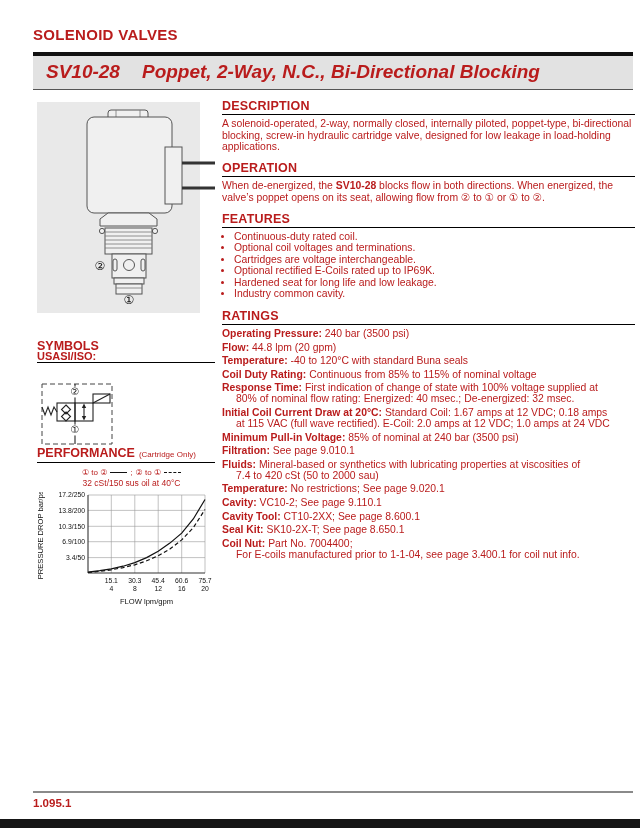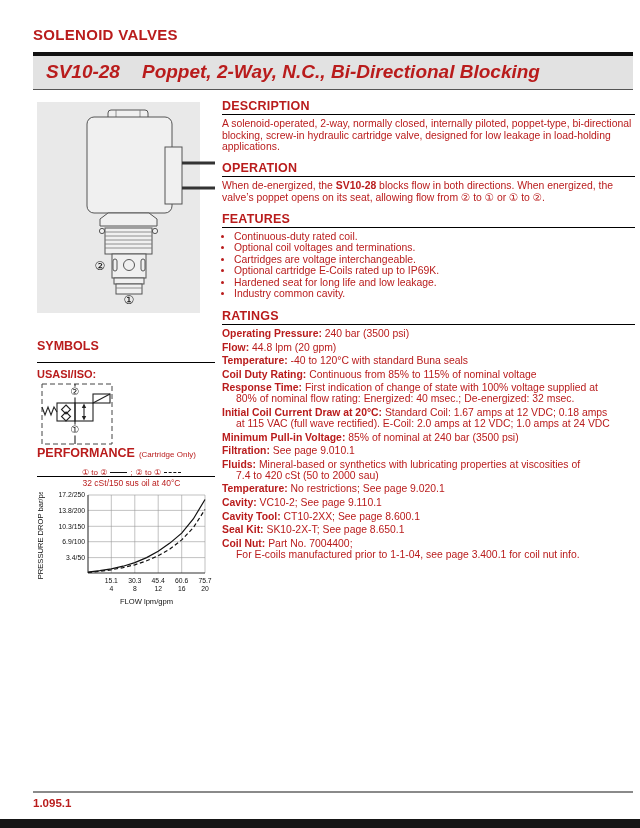--- a/index.html
+++ b/index.html
@@ -31,31 +31,31 @@
   
   .figure-svg{position:absolute;left:0;top:0;}
   .draw rect,.draw path,.draw circle{fill:#f0f0f0;stroke:#555;stroke-width:1;}
   .draw .thin{stroke:#777;stroke-width:.8;fill:none;}
   .draw .pin{stroke:#333;stroke-width:3;}
   .draw .open{fill:none;}
   .portnum2{font-size:12px;fill:#111;}
 
   .sym-h{position:absolute;left:3px;top:237px;width:178px;font-size:12.5px;font-weight:bold;
          border-bottom:1.3px solid #000;padding-bottom:9px;}
-  .sym-sub{position:absolute;left:3px;top:266px;font-size:11px;font-weight:bold;}
+  .sym-sub{position:absolute;left:3px;top:248px;font-size:11px;font-weight:bold;}
   .iso-svg{position:absolute;left:2px;top:280px;}
   .dashbox{fill:none;stroke:#444;stroke-width:1;stroke-dasharray:5 3;}
   .symbox{fill:none;stroke:#222;stroke-width:1.1;}
   .sym{fill:none;stroke:#222;stroke-width:1.1;}
   .symfill{fill:#222;stroke:none;}
   .mask{fill:#fff;stroke:none;}
   .portnum{font-size:10px;fill:#111;}
 
   .perf-h{position:absolute;left:3px;top:344px;width:178px;border-bottom:1.3px solid #000;
-          padding-bottom:16px;display:flex;align-items:baseline;gap:4px;}
+          padding-bottom:2px;display:flex;align-items:baseline;gap:4px;}
   .perf-h .main{font-size:12.5px;font-weight:bold;}
   .perf-h .qual{font-size:8px;}
   .legend{position:absolute;left:0px;top:366px;width:195px;text-align:center;}
   .leg-row{display:flex;justify-content:center;align-items:center;gap:3px;font-size:8px;}
   .leg-line{display:inline-block;width:17px;border-top:1.1px solid #111;height:0;}
   .leg-line.dash{border-top-style:dashed;}
   .leg-note{font-size:8.5px;margin-top:1px;}
   .chart-svg{position:absolute;left:0;top:390px;}
   .grid{stroke:#999;stroke-width:.6;}
   .axis{stroke:#333;stroke-width:1.1;}
@@ -195,21 +195,21 @@
     <p class="body-txt">A solenoid-operated, 2-way, normally closed, internally piloted, poppet-type, bi-directional blocking, screw-in hydraulic cartridge valve, designed for low leakage in load-holding applications.</p>
 
     <h3 class="sec-h">OPERATION</h3>
     <p class="body-txt"><span>When de-energized, the </span><b>SV10-28</b><span> blocks flow in both directions. When energized, the valve’s poppet opens on its seat, allowing flow from ② to ① or ① to ②.</span></p>
 
     <h3 class="sec-h">FEATURES</h3>
     <ul class="feat-list">
       <li>Continuous-duty rated coil.</li>
       <li>Optional coil voltages and terminations.</li>
       <li>Cartridges are voltage interchangeable.</li>
-      <li>Optional cartridge E-Coils rated up to IP69K.</li>
+      <li>Optional rectified E-Coils rated up to IP69K.</li>
       <li>Hardened seat for long life and low leakage.</li>
       <li>Industry common cavity.</li>
     </ul>
 
     <h3 class="sec-h">RATINGS</h3>
     <div>
       <div class="rat-row"><b>Operating Pressure:</b> <span>240 bar (3500 psi)</span></div>
       <div class="rat-row"><b>Flow:</b> <span>44.8 lpm (20 gpm)</span></div>
       <div class="rat-row"><b>Temperature:</b> <span>-40 to 120°C with standard Buna seals</span></div>
       <div class="rat-row"><b>Coil Duty Rating:</b> <span>Continuous from 85% to 115% of nominal voltage</span></div>

